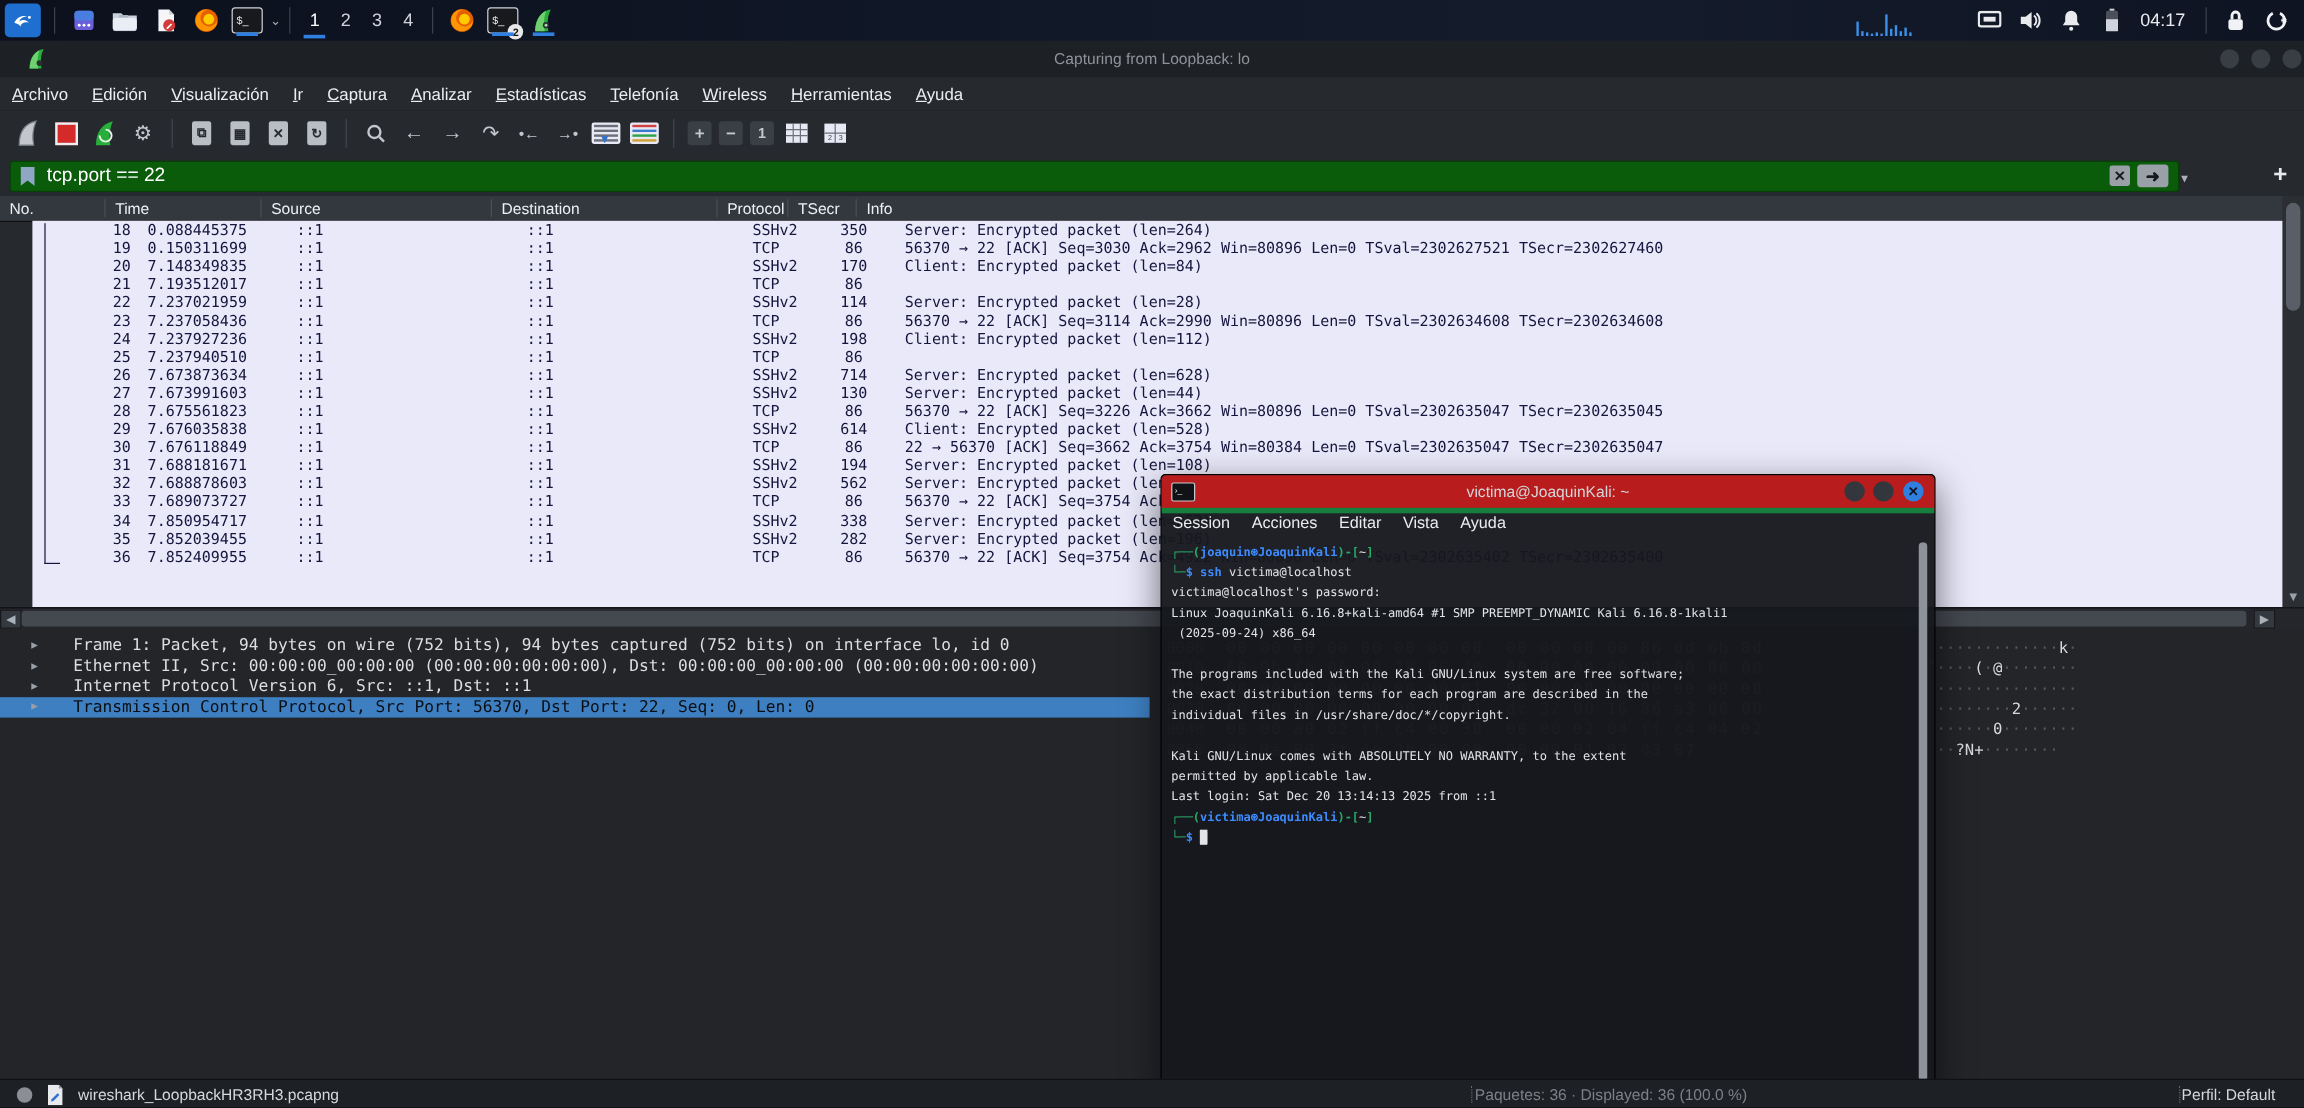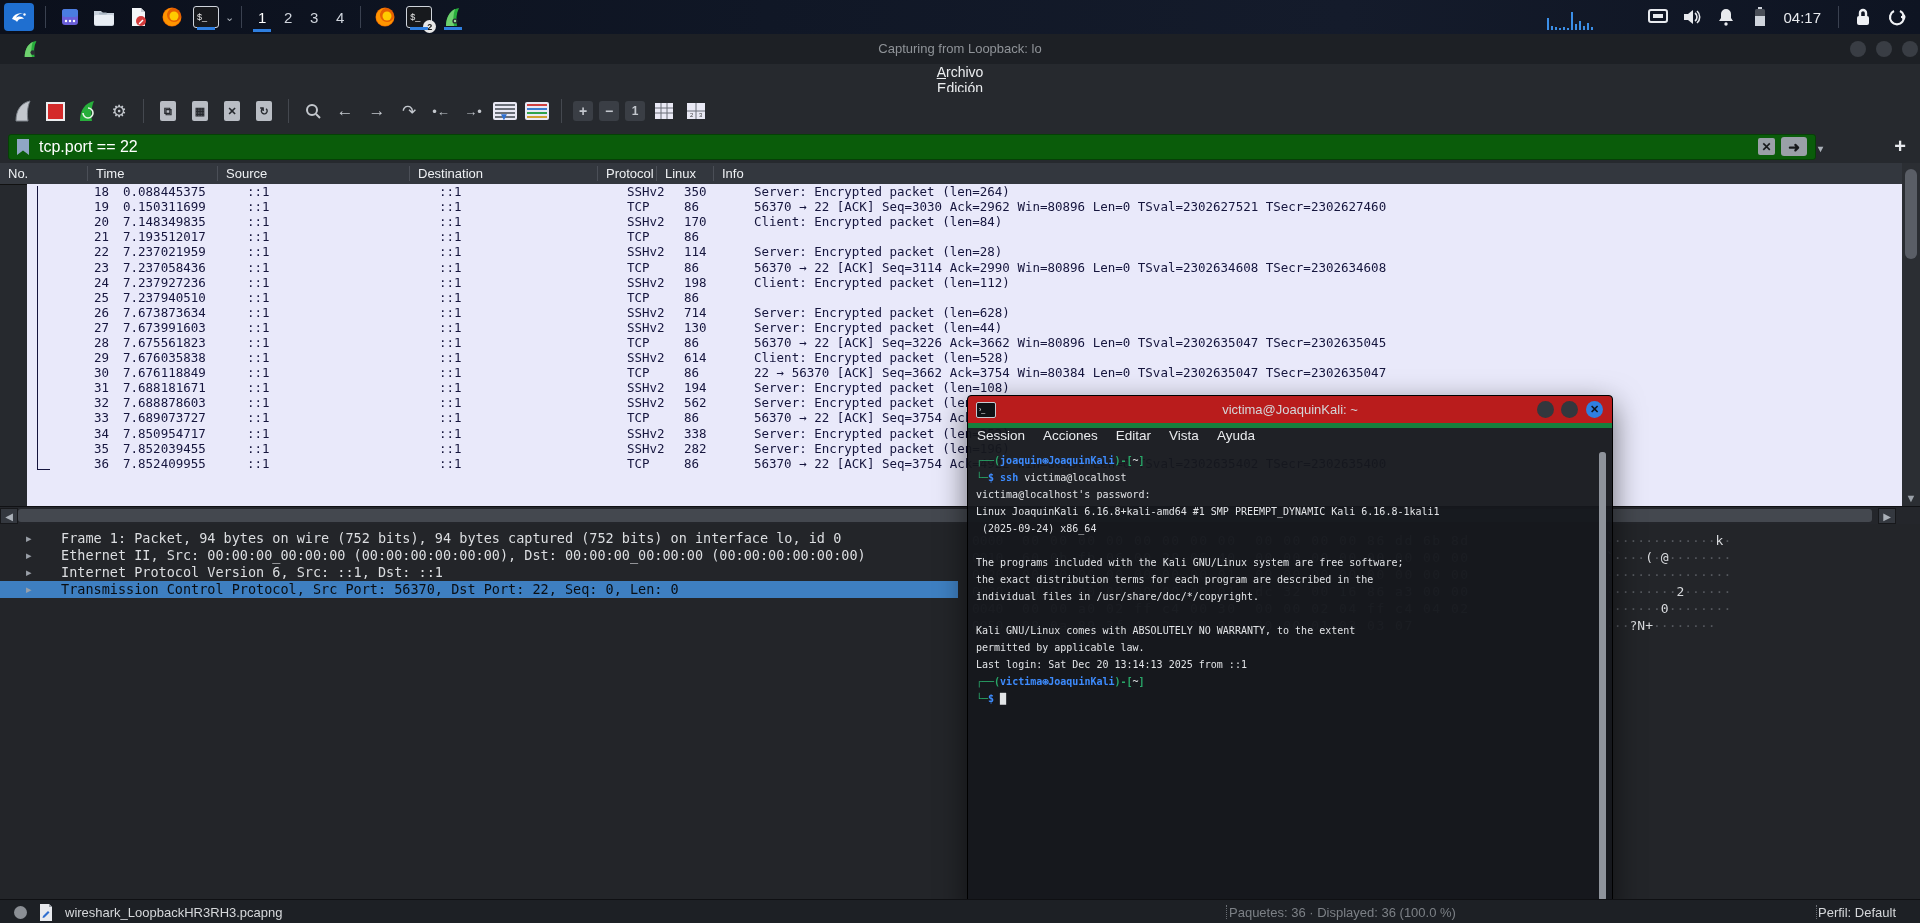--- a/index.html
+++ b/index.html
@@ -27,21 +27,21 @@
   .term-glyph{width:22px;height:20px;background:#17191d;border:1px solid #cfd4dc;border-radius:3px;
     color:#e8e8e8;font-size:9px;display:flex;align-items:center;justify-content:flex-start;padding-left:3px;}
   .chev{color:#aeb4bd;font-size:11px;margin-left:2px;}
 
   
   #ws-titlebar{position:absolute;left:0;top:34px;width:1920px;height:30px;background:#1d2025;
     border-bottom:1px solid #101114;}
   #ws-title{position:absolute;left:0;right:0;top:7px;text-align:center;color:#8f9398;font-size:13px;}
   .win-dot{position:absolute;top:41px;width:16px;height:16px;border-radius:50%;background:#393d44;}
   #ws-menubar{position:absolute;left:0;top:64px;width:1920px;height:28px;background:#26292e;
-    display:flex;align-items:center;border-bottom:1px solid #1a1c1f;flex-direction:column;}
+    display:flex;align-items:center;border-bottom:1px solid #1a1c1f;}
   .menu-item{color:#eceef0;font-size:14px;margin:0 10px;}
   .menu-item u{text-decoration:underline;}
   #ws-toolbar{position:absolute;left:0;top:92px;width:1920px;height:38px;background:#26292e;
     display:flex;align-items:center;border-bottom:1px solid #141518;}
   .ti{height:26px;min-width:26px;margin:0 3px;display:flex;align-items:center;justify-content:center;
       color:#c3c7cd;font-size:17px;}
   .ti .doc{width:16px;height:20px;background:#b9bdc4;border-radius:2px;position:relative;
       display:flex;align-items:center;justify-content:center;color:#26292e;font-size:11px;font-weight:bold;}
   .tsep{width:1px;height:24px;background:#44484f;margin:0 8px;}
   .stop-sq{width:15px;height:15px;background:#d42a2a;border:2px solid #eceef0;}
@@ -69,21 +69,21 @@
 
   
   .pgrid{display:grid;grid-template-columns:88px 130px 192px 188px 59px 57px auto;}
   #col-header{position:absolute;left:0;top:163px;width:1920px;height:21px;background:#33373e;
     color:#eef0f3;font-size:13px;align-items:center;border-bottom:1px solid #111;}
   #col-header .hc{padding-left:8px;border-right:1px solid #4b4f57;height:15px;line-height:15px;}
   #packet-area{position:absolute;left:0;top:184px;width:1902px;height:322px;background:#e9e9fa;overflow:hidden;margin-left:27px;}
   .prow{height:15.1px;align-items:center;color:#15153d;font-size:12.5px;line-height:15px;white-space:pre;}
   .prow .no{text-align:right;padding-right:6px;}
   .prow .t{padding-left:8px;} .prow .c{padding-left:2px;}
-  .prow .len{text-align:left;padding-right:2px;} .prow .info{padding-left:13px;}
+  .prow .len{text-align:center;padding-right:2px;} .prow .info{padding-left:13px;}
   #bracket{position:absolute;left:10px;top:2px;width:12px;height:283px;
     border-left:1px solid #15153d;border-bottom:1px solid #15153d;}
   #plist-vscroll{position:absolute;right:0px;top:163px;width:18px;height:343px;background:#2b2e33;}
   #plist-vthumb{position:absolute;left:3px;top:6px;width:12px;height:90px;background:#5a5e66;border-radius:6px;}
   #plist-varrow{position:absolute;left:0;bottom:2px;width:18px;text-align:center;color:#9aa0a8;font-size:11px;}
   #hscroll{position:absolute;left:0;top:506px;width:1920px;height:18px;background:#24262b;border-top:1px solid #101114;border-bottom:1px solid #101114;}
   .hs-btn{position:absolute;top:1px;width:16px;height:14px;background:#34383f;color:#aab0b8;font-size:10px;
     display:flex;align-items:center;justify-content:center;border:1px solid #17181b;}
   #hs-thumb{position:absolute;left:18px;top:2px;width:1854px;height:13px;background:#44484f;border-radius:3px;}
 
@@ -387,21 +387,21 @@
     </div>
     <div id="filter-add">+</div>
   </div>
 
   <div id="col-header" class="pgrid">
       <span class="hc">No.</span>
       <span class="hc">Time</span>
       <span class="hc">Source</span>
       <span class="hc">Destination</span>
       <span class="hc">Protocol</span>
-      <span class="hc">Linux</span>
+      <span class="hc">TSecr</span>
       <span class="hc">Info</span>
     </div>
   <div id="packet-area">
     <div id="packet-rows">
         <div class="prow pgrid mono"><span class="no">18</span><span class="t">0.088445375</span><span class="c">::1</span><span class="c">::1</span><span class="c">SSHv2</span><span class="len">350</span><span class="info">Server: Encrypted packet (len=264)</span></div>
         <div class="prow pgrid mono"><span class="no">19</span><span class="t">0.150311699</span><span class="c">::1</span><span class="c">::1</span><span class="c">TCP</span><span class="len">86</span><span class="info">56370 → 22 [ACK] Seq=3030 Ack=2962 Win=80896 Len=0 TSval=2302627521 TSecr=2302627460</span></div>
         <div class="prow pgrid mono"><span class="no">20</span><span class="t">7.148349835</span><span class="c">::1</span><span class="c">::1</span><span class="c">SSHv2</span><span class="len">170</span><span class="info">Client: Encrypted packet (len=84)</span></div>
         <div class="prow pgrid mono"><span class="no">21</span><span class="t">7.193512017</span><span class="c">::1</span><span class="c">::1</span><span class="c">TCP</span><span class="len">86</span></div>
         <div class="prow pgrid mono"><span class="no">22</span><span class="t">7.237021959</span><span class="c">::1</span><span class="c">::1</span><span class="c">SSHv2</span><span class="len">114</span><span class="info">Server: Encrypted packet (len=28)</span></div>
         <div class="prow pgrid mono"><span class="no">23</span><span class="t">7.237058436</span><span class="c">::1</span><span class="c">::1</span><span class="c">TCP</span><span class="len">86</span><span class="info">56370 → 22 [ACK] Seq=3114 Ack=2990 Win=80896 Len=0 TSval=2302634608 TSecr=2302634608</span></div>

